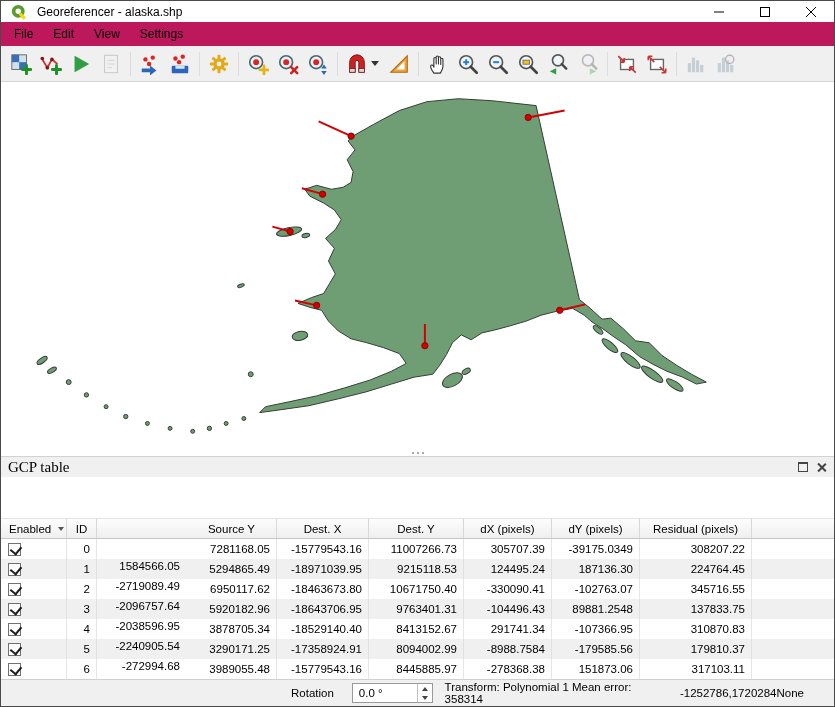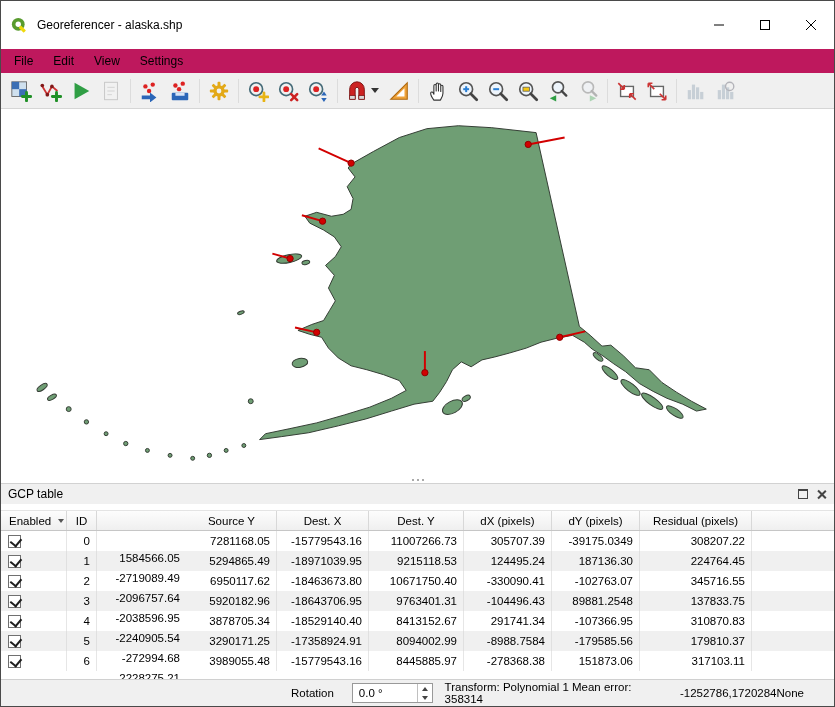--- a/index.html
+++ b/index.html
@@ -1,21 +1,21 @@
 <!DOCTYPE html>
 <html><head>
 <meta charset="utf-8">
 <style>
   html,body{margin:0;padding:0;background:#9a9a9a;}
   *{box-sizing:border-box;}
   .window{width:835px;height:707px;background:#fff;border:1px solid #4a4a4a;display:flex;flex-direction:column;
           font-family:"Liberation Sans","DejaVu Sans",sans-serif;font-size:12px;color:#000;overflow:hidden;}
 
   
-  .titlebar{height:48px;background:#fff;display:flex;align-items:center;flex:0 0 auto;}
+  .titlebar{height:21px;background:#fff;display:flex;align-items:center;flex:0 0 auto;}
   .app-icon{width:18px;height:18px;margin:0 9px 0 9px;flex:0 0 auto;}
   .app-icon svg{width:18px;height:18px;display:block;}
   .title-text{font-size:12px;}
   .win-controls{margin-left:auto;display:flex;height:100%;}
   .win-btn{width:46px;height:100%;display:flex;align-items:center;justify-content:center;}
 
   
   .menubar{height:24px;background:#be185d;display:flex;align-items:stretch;flex:0 0 auto;padding-left:3px;}
   .menu-item{padding:0 10px;display:flex;align-items:center;font-size:12px;}
 
@@ -30,30 +30,30 @@
             border-top:5px solid #333;margin:0 5px 0 -1px;align-self:center;flex:0 0 auto;}
 
   
   .canvas{flex:0 0 368px;position:relative;background:#ffffff;overflow:hidden;}
   .canvas svg.map{position:absolute;left:0;top:0;width:835px;height:368px;}
   .splitter{flex:0 0 6px;background:#fff;display:flex;align-items:center;justify-content:center;gap:3px;}
   .splitter i{width:2px;height:2px;background:#8e8e8e;border-radius:50%;display:block;}
 
   
   .panel-header{flex:0 0 21px;background:#f0f0f0;border-top:1px solid #d2d2d2;display:flex;align-items:center;padding:0 7px;}
-  .panel-title{font-size:12px;}
+  .panel-title{font-size:15px;font-family:Liberation Serif, serif;}
   .panel-btns{margin-left:auto;display:flex;gap:8px;align-items:center;}
   .float-btn{width:10px;height:10px;border:1px solid #444;border-top-width:2px;}
   .close-btn{width:11px;height:11px;position:relative;}
   .close-btn:before,.close-btn:after{content:"";position:absolute;left:5px;top:0;width:1.5px;height:11px;background:#444;}
   .close-btn:before{transform:rotate(45deg);}
   .close-btn:after{transform:rotate(-45deg);}
 
   
-  .table-wrap{flex:1 1 auto;background:#fff;padding-top:6px;display:flex;flex-direction:column;overflow:hidden;}
+  .table-wrap{flex:1 1 auto;background:#fff;padding-top:6px;display:flex;flex-direction:column;overflow:hidden;justify-content:flex-end;}
   .thead{display:flex;height:21px;background:linear-gradient(#fdfdfd,#efefef);border-top:1px solid #e4e4e4;
          border-bottom:1px solid #c6c6c6;flex:0 0 auto;font-size:11.5px;}
   .hcell{display:flex;align-items:center;justify-content:center;border-right:1px solid #d8d8d8;padding:0 4px;}
   .hcell.c0{justify-content:flex-start;padding-left:8px;gap:7px;}
   .sort-arrow{width:0;height:0;border-left:3.5px solid transparent;border-right:3.5px solid transparent;border-top:4px solid #555;}
   .tbody{flex:0 0 auto;}
   .trow{display:flex;height:20px;background:#fff;}
   .trow.odd{background:#f0f0f0;}
   .tcell{display:flex;align-items:center;justify-content:flex-end;padding:0 6px;font-size:11.5px;border-right:1px solid #e6e6e6;}
   .trow.odd .tcell{border-right-color:#e0e0e0;}

